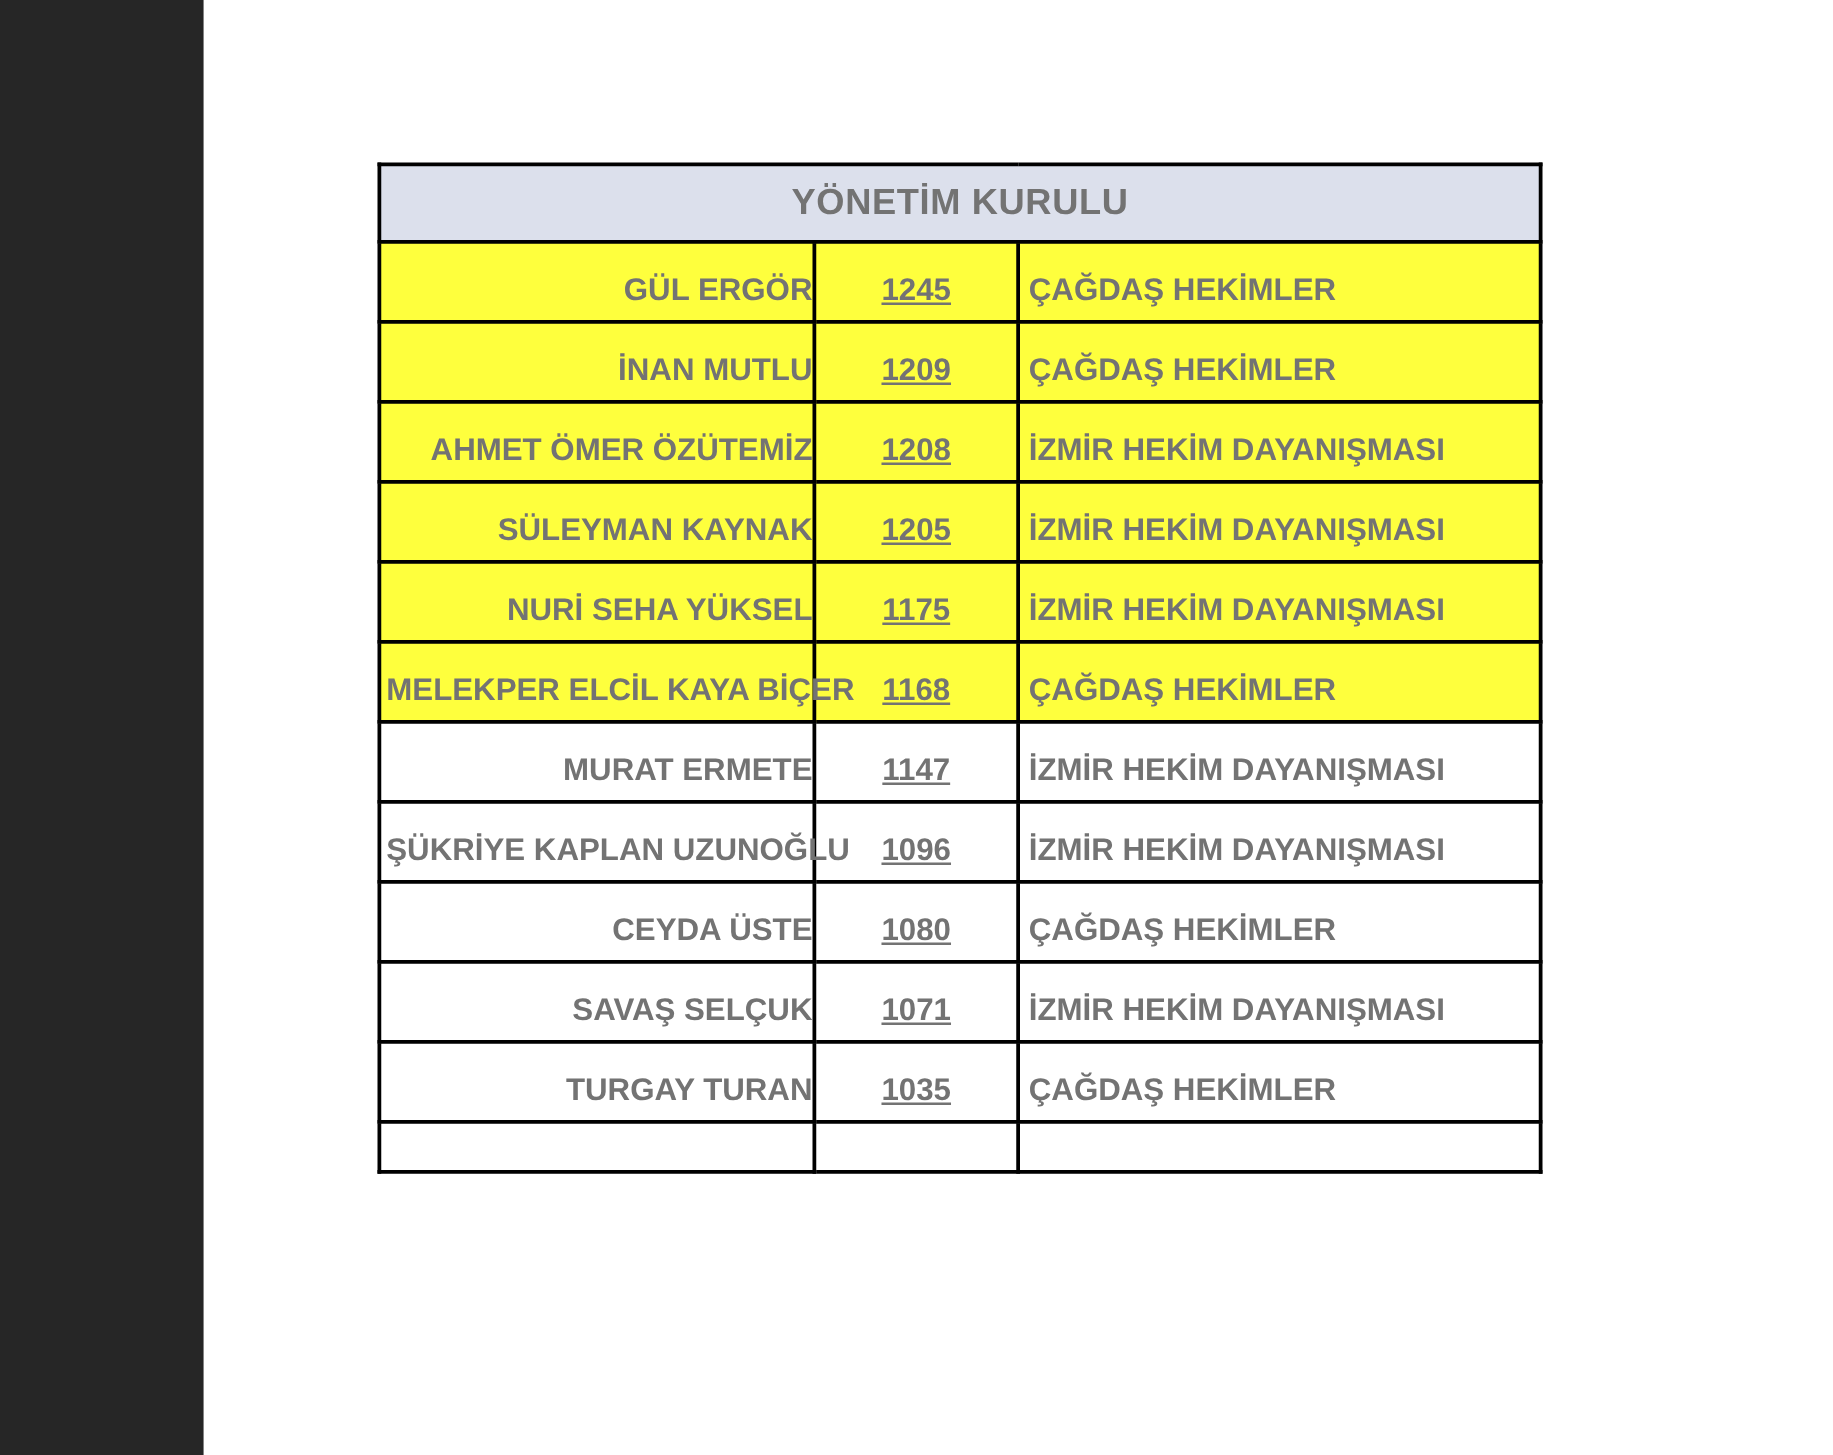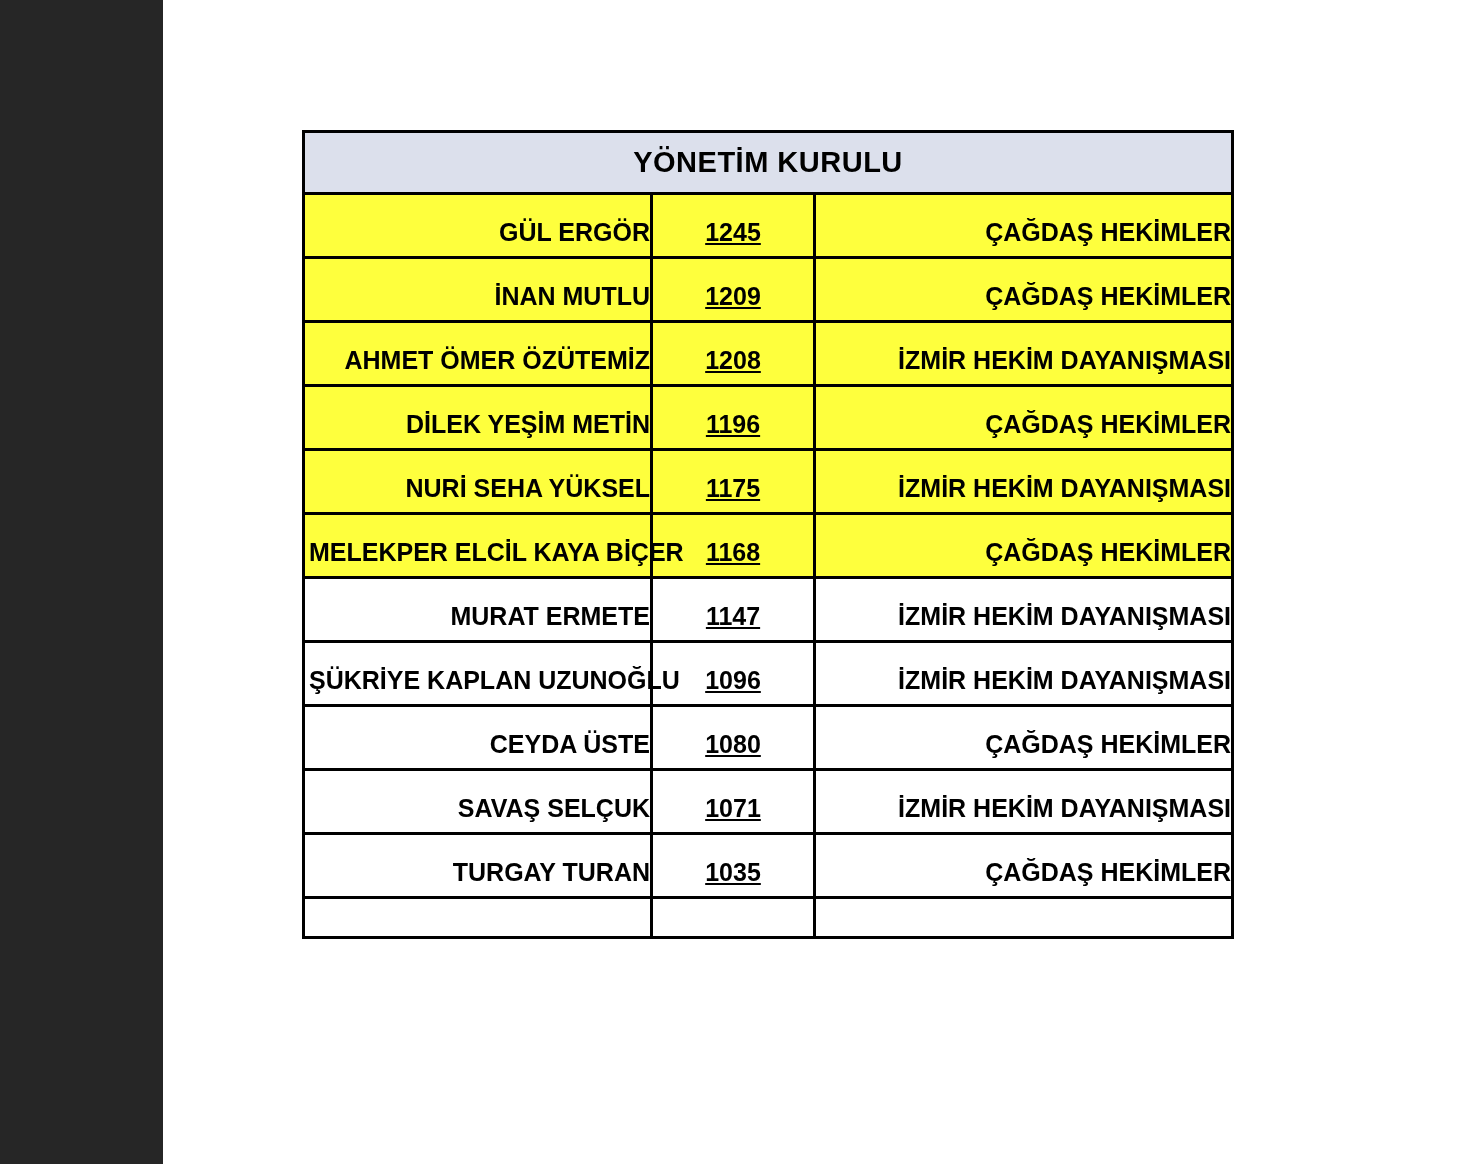--- a/index.html
+++ b/index.html
@@ -21,21 +21,21 @@
     width: 1303px; height: 1164px;
     background: #ffffff;
   }
   table.board {
     position: absolute;
     left: 139px;  
     top: 130px;
     width: 929px;
     border-collapse: collapse;
     table-layout: fixed;
-    color: #000000;
+    color: #737373;
   }
   table.board col.c-name  { width: 348px; }
   table.board col.c-votes { width: 163px; }
   table.board col.c-group { width: 418px; }
   table.board th, table.board td {
     border: 3px solid #000000;
     font-weight: bold;
     white-space: nowrap;
   }
   table.board th {
@@ -49,21 +49,21 @@
   table.board td {
     height: 64px;
     font-size: 25px;
     vertical-align: bottom;
     padding-bottom: 9px;
     background: #ffffff;
   }
   table.board tr.hl td { background: #feff3d; }
   td.name  { text-align: right;  padding-left: 4px; }
   td.votes { text-align: center; text-decoration: underline; }
-  td.group { text-align: right;  padding-left: 7px; }
+  td.group { text-align: left;  padding-left: 7px; }
   tr.partial td { height: 40px; }
 </style>
 </head>
 <body>
 
 <div class="left-strip"></div>
 
 <div class="page">
   <table class="board">
     <colgroup>
@@ -86,23 +86,23 @@
         <td class="name">İNAN MUTLU</td>
         <td class="votes">1209</td>
         <td class="group">ÇAĞDAŞ HEKİMLER</td>
       </tr>
       <tr class="hl">
         <td class="name">AHMET ÖMER ÖZÜTEMİZ</td>
         <td class="votes">1208</td>
         <td class="group">İZMİR HEKİM DAYANIŞMASI</td>
       </tr>
       <tr class="hl">
-        <td class="name">DİLEK YEŞİM METİN</td>
-        <td class="votes">1196</td>
-        <td class="group">ÇAĞDAŞ HEKİMLER</td>
+        <td class="name">SÜLEYMAN KAYNAK</td>
+        <td class="votes">1205</td>
+        <td class="group">İZMİR HEKİM DAYANIŞMASI</td>
       </tr>
       <tr class="hl">
         <td class="name">NURİ SEHA YÜKSEL</td>
         <td class="votes">1175</td>
         <td class="group">İZMİR HEKİM DAYANIŞMASI</td>
       </tr>
       <tr class="hl">
         <td class="name">MELEKPER ELCİL KAYA BİÇER</td>
         <td class="votes">1168</td>
         <td class="group">ÇAĞDAŞ HEKİMLER</td>

